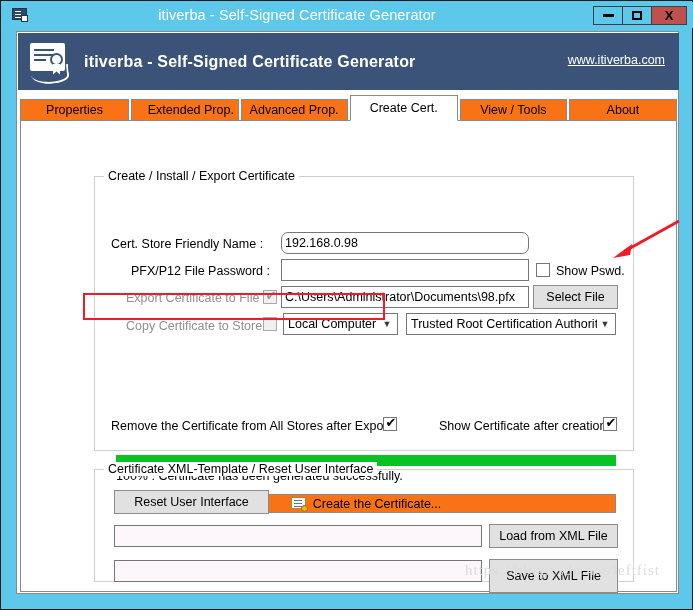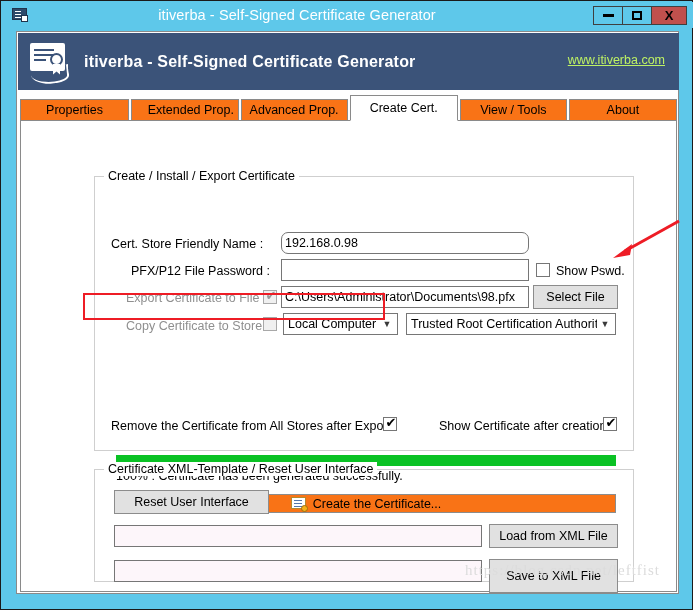--- a/index.html
+++ b/index.html
@@ -185,21 +185,21 @@
     font-size: 16px;
     font-weight: bold;
     margin-left: 12px;
     white-space: nowrap;
     letter-spacing: 0.2px;
   }
   .brand-link {
     position: absolute;
     right: 14px;
     top: 20px;
-    color: #bef264;
+    color: #ffffff;
     font-size: 12.5px;
     text-decoration: underline;
     cursor: pointer;
   }
 
   
   .tabstrip {
     position: absolute;
     left: 3px; top: 63px;
     width: 657px; height: 26px;

